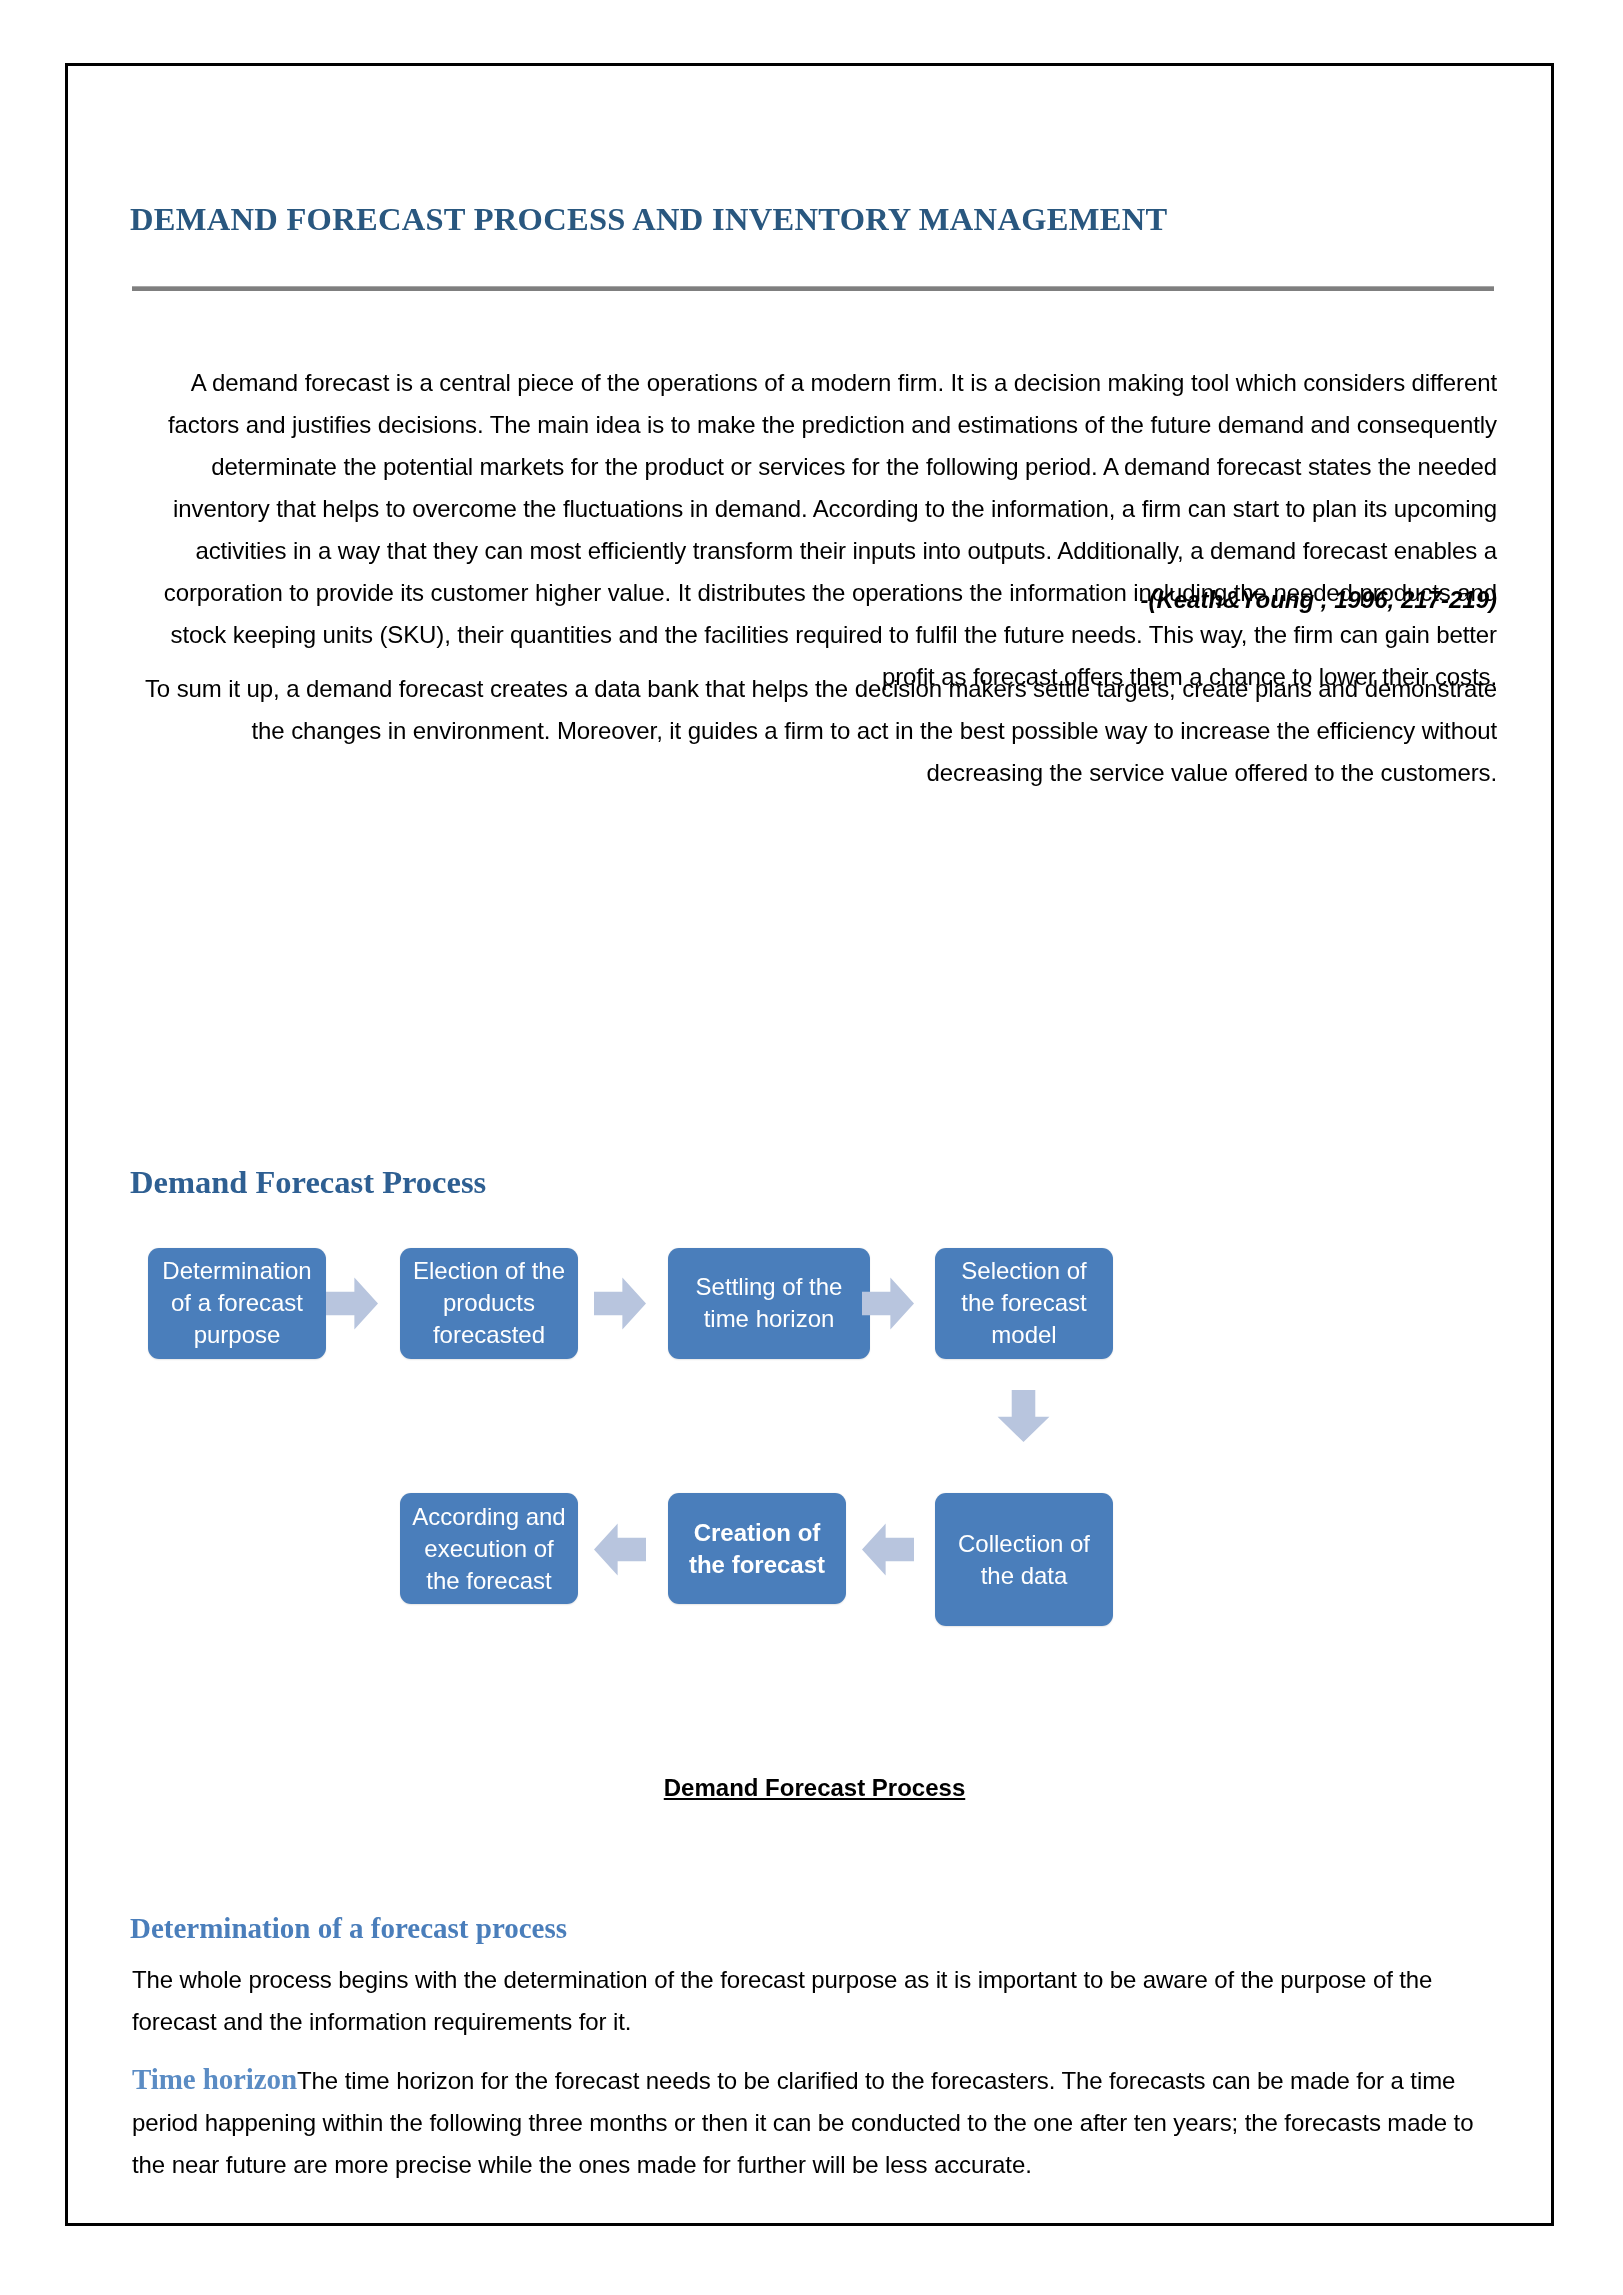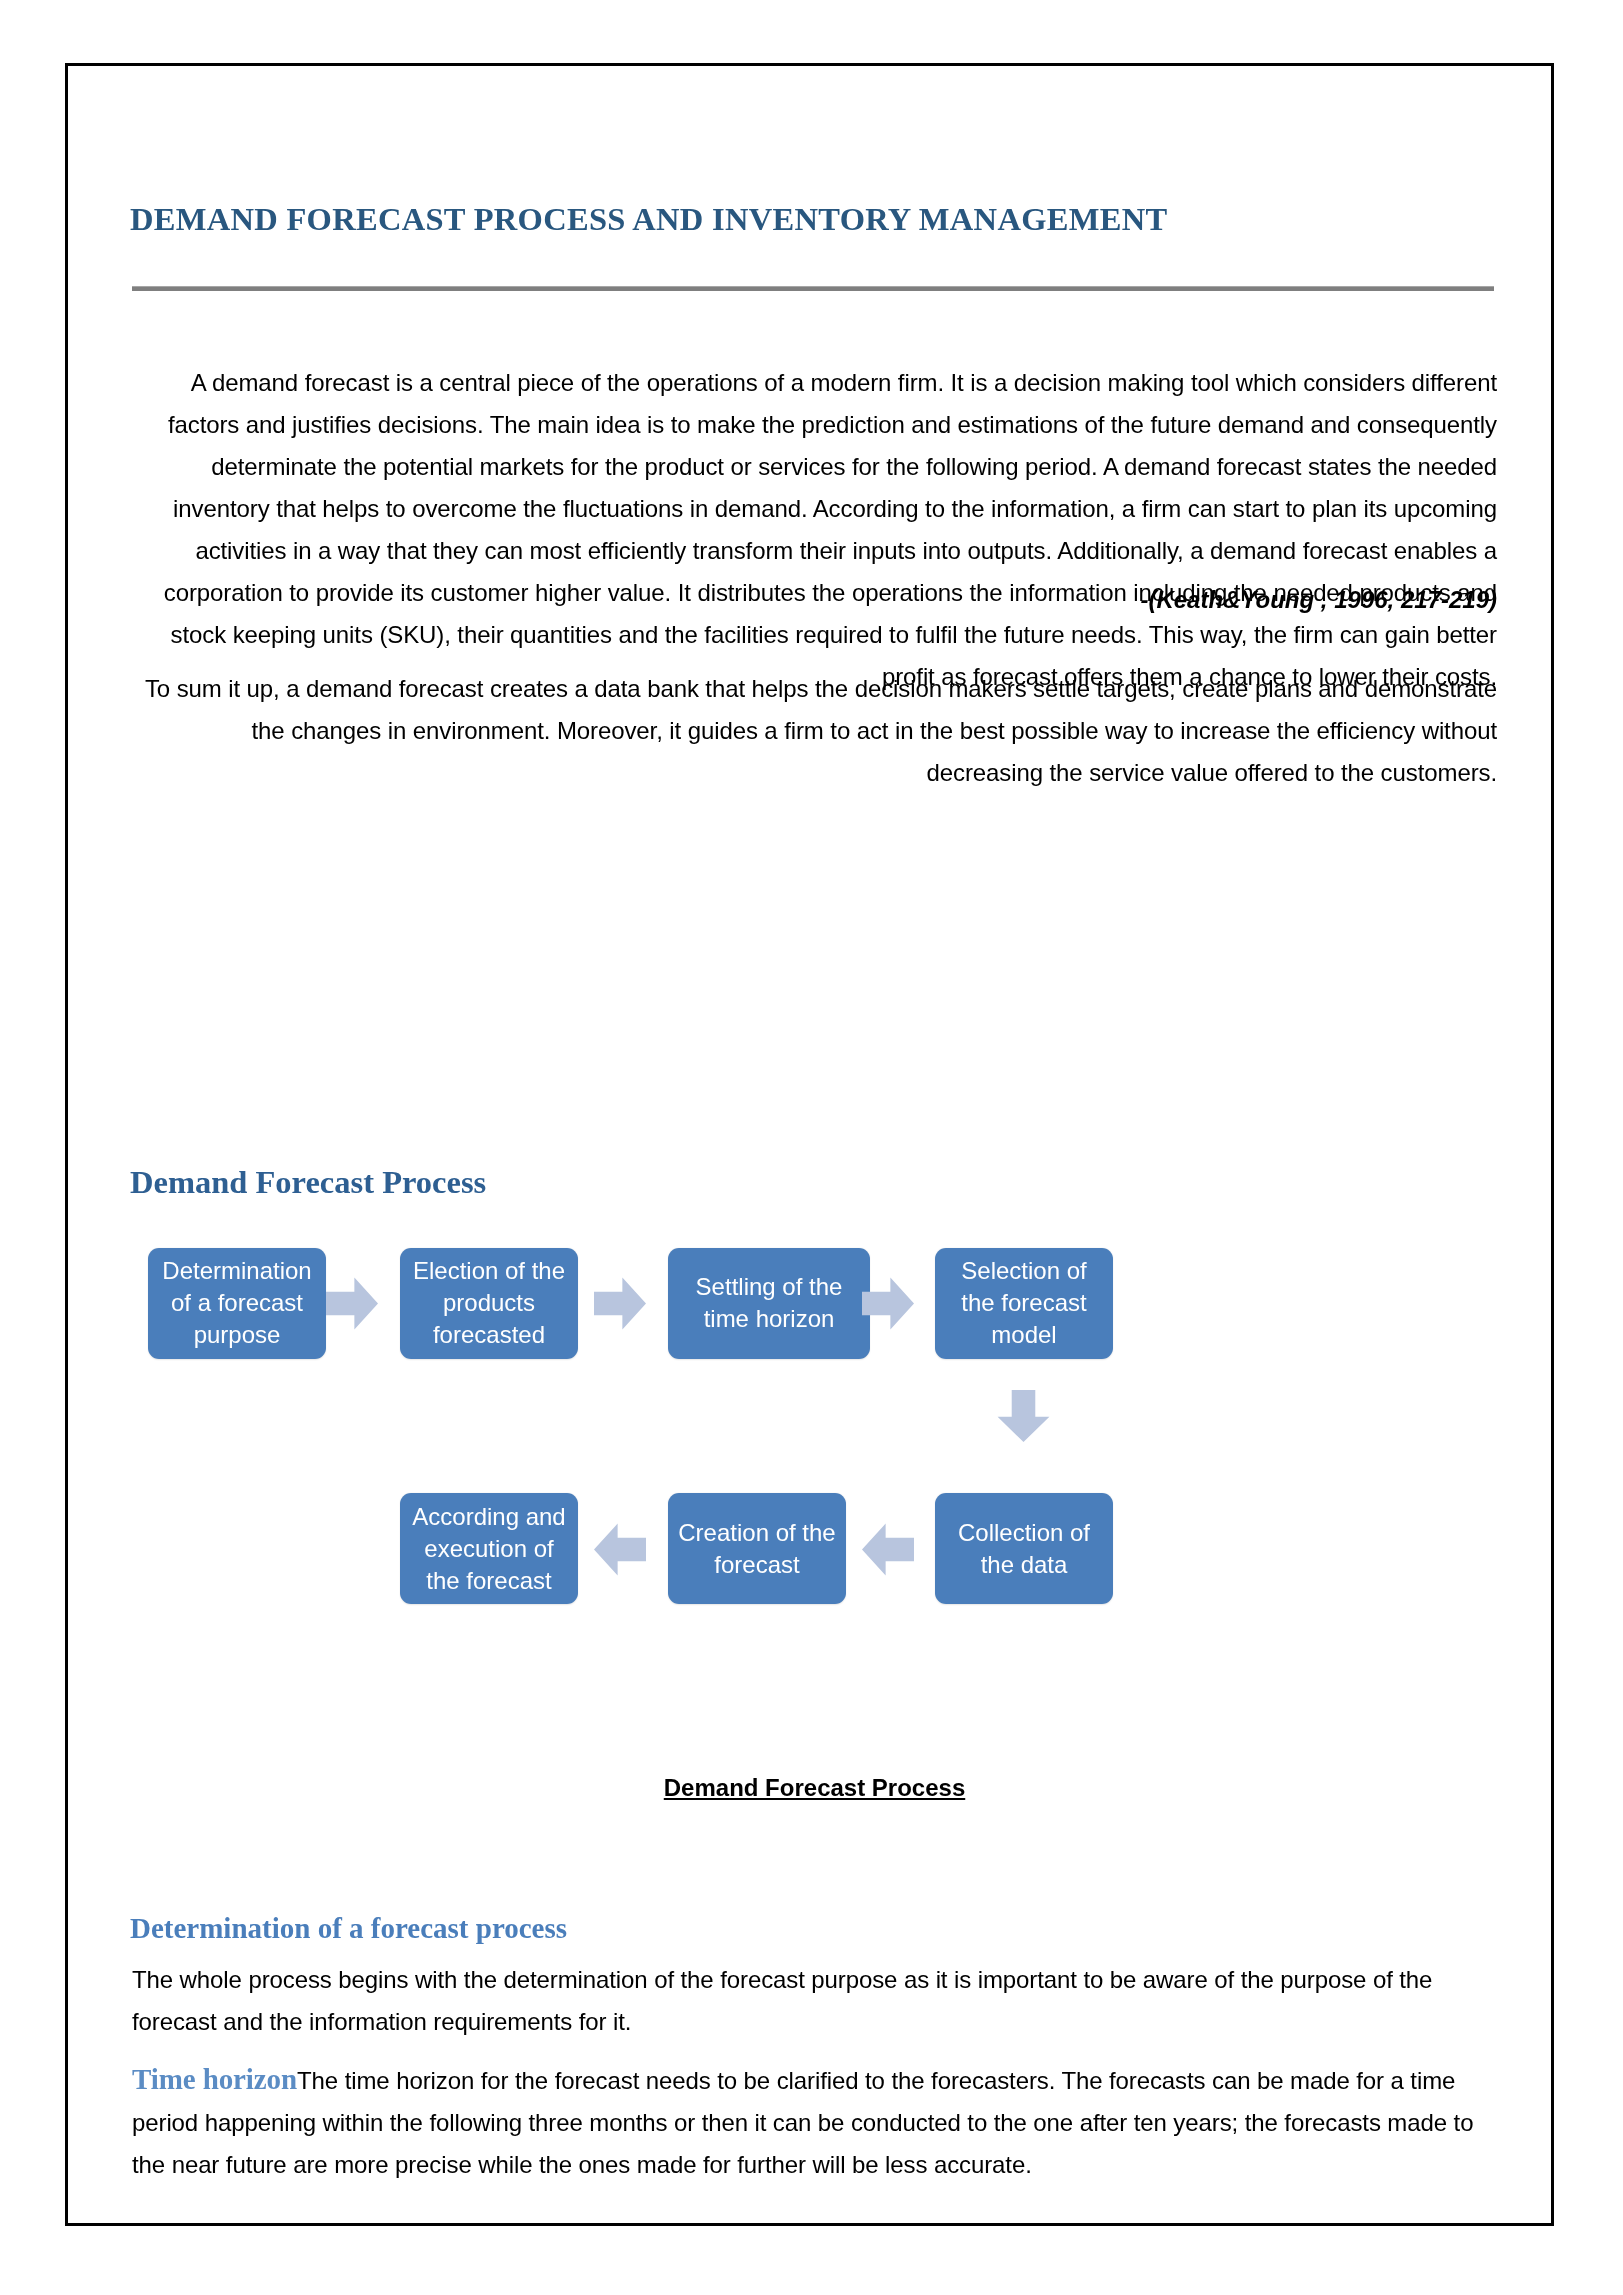--- a/index.html
+++ b/index.html
@@ -256,31 +256,31 @@
       <div class="fc-box" style="left:300px; top:258px; width:178px; height:111px;">
         <span>According and execution of the forecast</span>
       </div>
 
       <div class="fc-arrow-left" style="left:494px; top:287px;">
         <svg class="arrow-svg" viewBox="0 0 66 70" preserveAspectRatio="none" aria-hidden="true">
           <polygon points="66,20 30,20 30,2 0,35 30,68 30,50 66,50" fill="#b8c5de"></polygon>
         </svg>
       </div>
 
-      <div class="fc-box" style="left:568px; top:258px; width:178px; height:111px;">
+      <div class="fc-box" style="left:568px; top:258px; width:178px; height:111px;font-weight:bold;">
         <span>Creation of the forecast</span>
       </div>
 
       <div class="fc-arrow-left" style="left:762px; top:287px;">
         <svg class="arrow-svg" viewBox="0 0 66 70" preserveAspectRatio="none" aria-hidden="true">
           <polygon points="66,20 30,20 30,2 0,35 30,68 30,50 66,50" fill="#b8c5de"></polygon>
         </svg>
       </div>
 
-      <div class="fc-box" style="left:835px; top:258px; width:178px; height:111px;">
+      <div class="fc-box" style="left:835px; top:258px; width:178px; height:133px;">
         <span>Collection of the data</span>
       </div>
 
     </div>
 
     <div id="fig-caption">Demand Forecast Process</div>
 
     <div id="heading-det">Determination of a forecast process</div>
 
     <div id="para-3">The whole process begins with the determination of the forecast purpose as it is important to be aware of the purpose of the forecast and the information requirements for it.</div>

